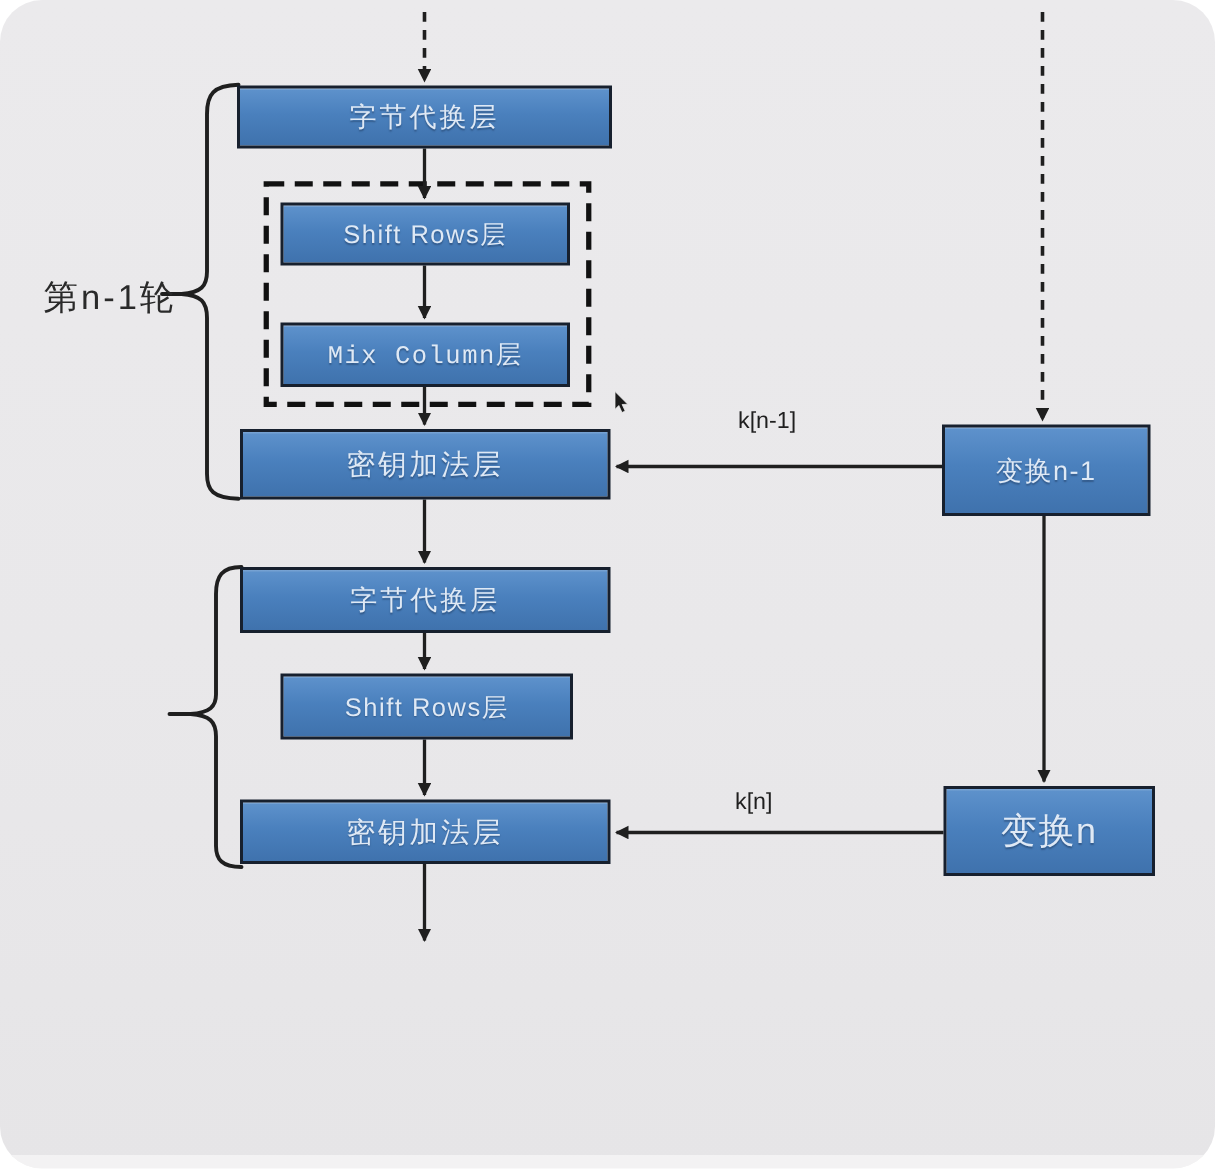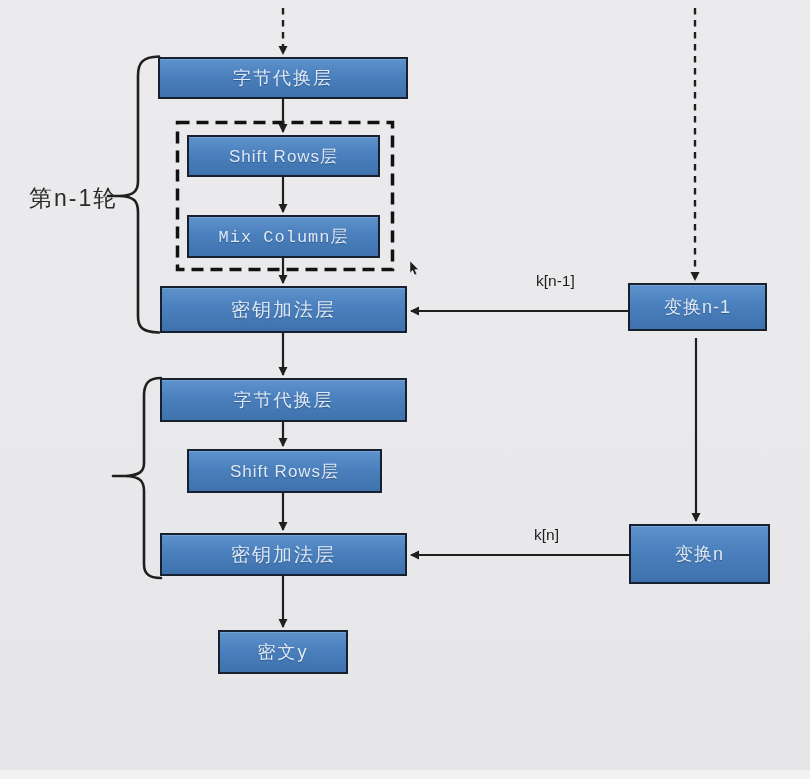--- a/index.html
+++ b/index.html
@@ -2,40 +2,41 @@
 <html><head>
 <meta charset="utf-8">
 <style>
   html,body{margin:0;padding:0;}
   .stage{
     position:relative;
     width:810px;height:779px;
     background:linear-gradient(180deg,#ebeaec 0%,#e9e8ea 55%,#e6e5e7 100%);
     overflow:hidden;
     font-family:"Liberation Sans","DejaVu Sans",sans-serif;
+    border-radius:28px;
   }
   .wires{position:absolute;left:0;top:0;width:810px;height:779px;}
   .node{
     position:absolute;
     background:linear-gradient(180deg,#5e92cc 0%,#4a80bd 45%,#3f72ad 100%);
     border:2px solid #17202e;
     box-shadow:inset 0 1px 0 rgba(255,255,255,0.15);
     color:#dfe9f5;
     display:flex;align-items:center;justify-content:center;
     font-size:18px;letter-spacing:2px;
     box-sizing:border-box;
     text-shadow:0 1px 1px rgba(20,40,70,0.4);
   }
   .node.en{letter-spacing:1px;}
   .round-label{
     position:absolute;color:#2a2a2a;font-size:23px;letter-spacing:2px;
     white-space:nowrap;
   }
   .edge-label{
-    position:absolute;color:#1f1f1f;font-size:15.5px;white-space:nowrap;margin-left:44px;
+    position:absolute;color:#1f1f1f;font-size:15.5px;white-space:nowrap;
   }
   .slide-title{
     position:absolute;left:0;top:708px;width:100%;
     text-align:center;color:#3b3737;font-weight:bold;
     font-size:44px;letter-spacing:2px;white-space:nowrap;
     text-indent:30px;
   }
   .slide-title .bullet{
     font-size:28px;vertical-align:7px;margin-right:8px;letter-spacing:0;
   }
@@ -84,31 +85,30 @@
   </svg>
 
   <div class="node" style="left:158px;top:57px;width:250px;height:42px;">字节代换层</div>
 
   <div class="node en" style="left:187px;top:135px;width:193px;height:42px;font-size:17px;">Shift Rows层</div>
 
   <div class="node en" style="left:187px;top:215px;width:193px;height:43px;font-size:17px;font-family:Liberation Mono, monospace;">Mix Column层</div>
 
   <div class="node" style="left:160px;top:286px;width:247px;height:47px;font-size:19px;">密钥加法层</div>
 
-  <div class="node" style="left:628px;top:283px;width:139px;height:48px;font-size:18px;letter-spacing:1px;">变换n-1</div>
+  <div class="node" style="left:628px;top:283px;width:139px;height:61px;font-size:18px;letter-spacing:1px;">变换n-1</div>
 
   <div class="node" style="left:160px;top:378px;width:247px;height:44px;">字节代换层</div>
 
   <div class="node en" style="left:187px;top:449px;width:195px;height:44px;font-size:17px;">Shift Rows层</div>
 
   <div class="node" style="left:160px;top:533px;width:247px;height:43px;font-size:19px;">密钥加法层</div>
 
-  <div class="node" style="left:629px;top:524px;width:141px;height:60px;font-size:18px;letter-spacing:1px;">变换n</div>
+  <div class="node" style="left:629px;top:524px;width:141px;height:60px;font-size:24px;letter-spacing:1px;">变换n</div>
 
-  <div class="node" style="left:218px;top:630px;width:130px;height:44px;">密文y</div>
 
   <div class="round-label" style="left:29px;top:183px;">第n-1轮</div>
 
   <div class="edge-label" style="left:492px;top:272px;">k[n-1]</div>
   <div class="edge-label" style="left:490px;top:526px;">k[n]</div>
 
 
   <div class="bottom-strip"></div>
 </div>
 

